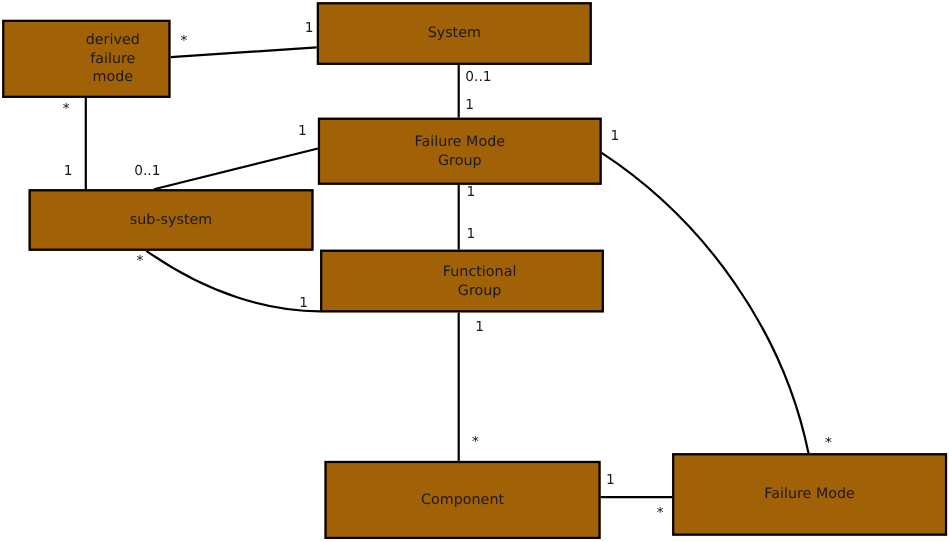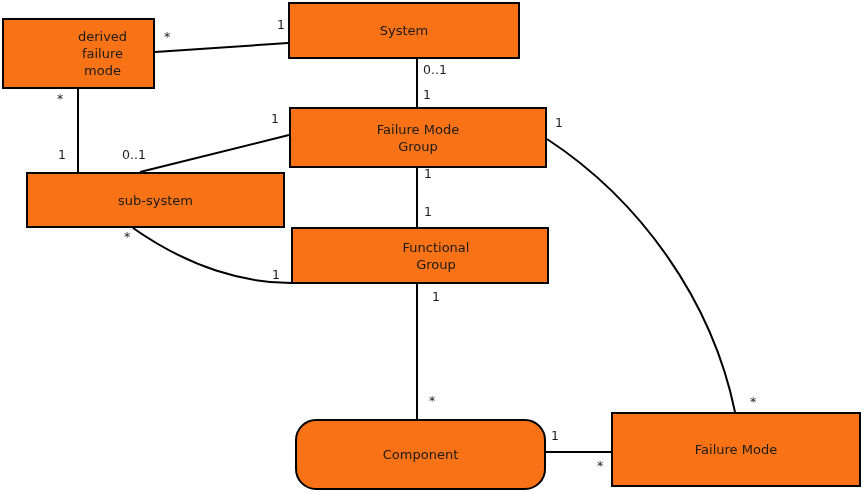--- a/index.html
+++ b/index.html
@@ -12,21 +12,21 @@
     width: 863px;
     height: 493px;
     background: #ffffff;
     font-family: "DejaVu Sans", sans-serif;
     overflow: hidden;
   }
   .uml-class {
     position: absolute;
     box-sizing: border-box;
     border: 2px solid #000000;
-    background: #f97316;
+    background: #a16207;
     display: flex;
     align-items: center;
     justify-content: center;
     z-index: 5;
   }
   .uml-class-name {
     font-size: 13px;
     line-height: 17px;
     color: #1a1a1a;
     text-align: center;
@@ -75,35 +75,35 @@
       <path d="M 547 139 C 640 200 712 300 735 412"></path>
       <path d="M 546 452 L 611 452"></path>
     </svg>
 
   <div id="classes-container">
       <div class="uml-class" style="left: 2px; top: 18px; width: 153px; height: 71px;">
         <div class="uml-class-name" style="transform: translateX(24px);">derived
 failure
 mode</div>
       </div>
-      <div class="uml-class" style="left: 288px; top: 2px; width: 232px; height: 57px;">
+      <div class="uml-class" style="left: 288px; top: 2px; width: 250px; height: 57px;">
         <div class="uml-class-name">System</div>
       </div>
       <div class="uml-class" style="left: 289px; top: 107px; width: 258px; height: 61px;">
         <div class="uml-class-name">Failure Mode
 Group</div>
       </div>
       <div class="uml-class" style="left: 1px; top: 172px; width: 259px; height: 56px; margin-left: 25px;">
         <div class="uml-class-name">sub-system</div>
       </div>
       <div class="uml-class" style="left: 291px; top: 227px; width: 258px; height: 57px; padding-left: 32px;">
         <div class="uml-class-name">Functional
 Group</div>
       </div>
-      <div class="uml-class" style="left: 295px; top: 419px; width: 251px; height: 71px; border-radius: 21px;">
+      <div class="uml-class" style="left: 295px; top: 419px; width: 251px; height: 71px;">
         <div class="uml-class-name">Component</div>
       </div>
       <div class="uml-class" style="left: 611px; top: 412px; width: 250px; height: 75px;">
         <div class="uml-class-name">Failure Mode</div>
       </div>
     </div>
   <div id="mult-container">
       <div class="mult-label" style="left: 164px; top: 30px;">*</div>
       <div class="mult-label" style="left: 277px; top: 18px;">1</div>
       <div class="mult-label" style="left: 57px; top: 92px;">*</div>

